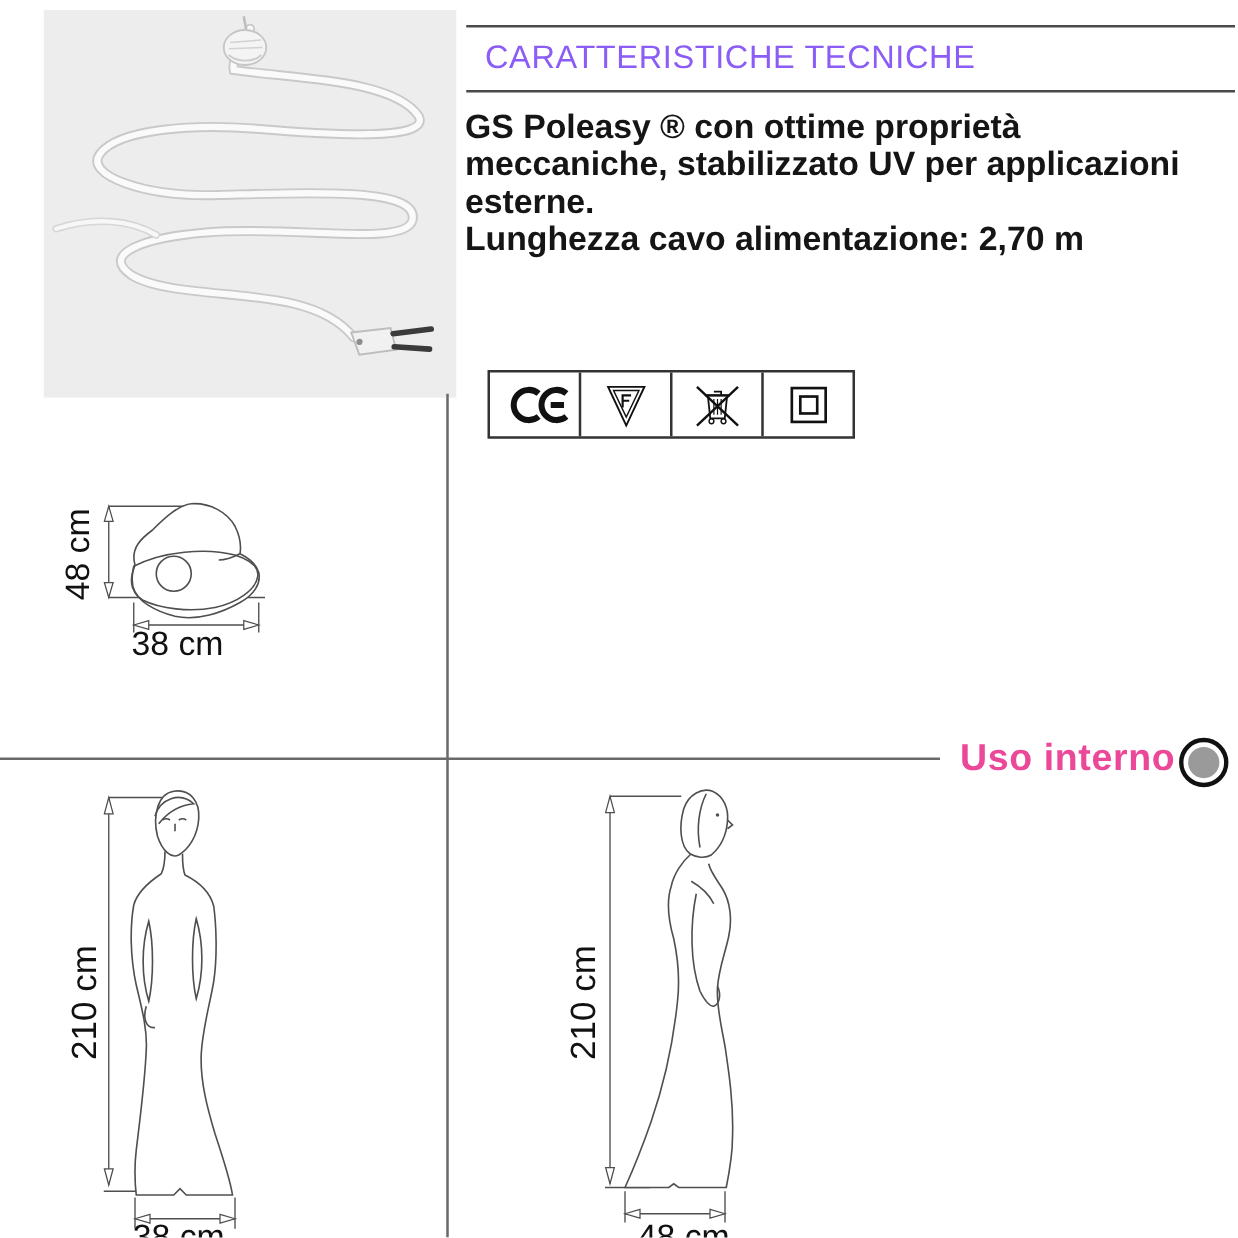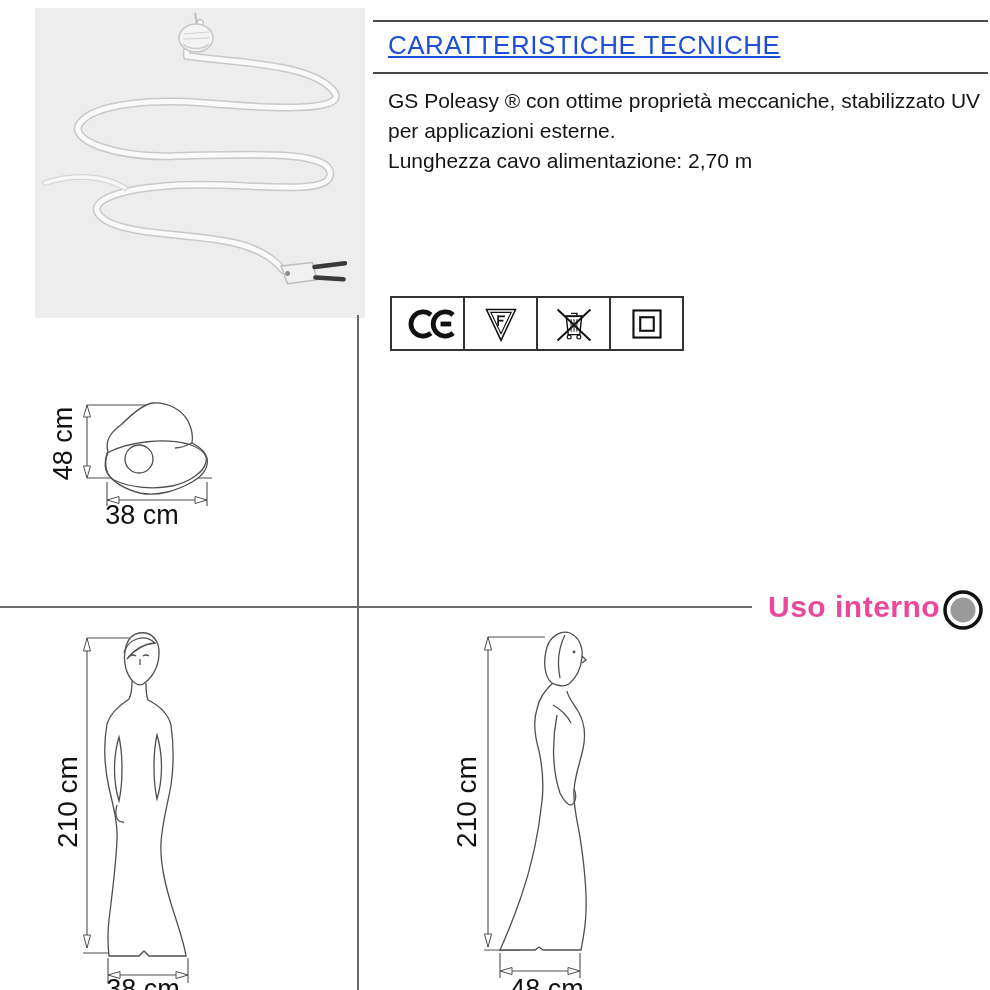--- a/index.html
+++ b/index.html
@@ -11,22 +11,22 @@
   }
   .abs{position:absolute;}
 
   
   .photo{left:35px;top:8px;width:330px;height:310px;background:#ededed;}
 
   
   .rule{height:0;border-top:2px solid #4a4a4a;}
   .rule-top{left:373px;top:20px;width:615px;}
   .rule-mid{left:373px;top:72px;width:615px;}
-  .title{left:388px;top:30px;width:590px;font-size:26px;letter-spacing:.5px;color:#1d4ed8;text-decoration:underline;}
-  .spec-text{left:388px;top:86px;width:600px;font-size:21px;line-height:30px;color:#151515;}
+  .title{left:388px;top:30px;width:590px;font-size:26px;letter-spacing:.5px;color:#8b5cf6;}
+  .spec-text{left:372px;top:86px;width:600px;font-size:27px;line-height:30px;color:#151515;font-weight:bold;}
   .spec-text p{margin:0;}
 
   
   .certs{left:390px;top:296px;display:flex;border:2px solid #333;background:#fff;}
   .cert-cell{width:71px;height:51px;display:flex;align-items:center;justify-content:center;border-right:2px solid #333;}
   .cert-cell:last-child{border-right:none;}
 
   
   .vdiv{left:357px;top:315px;width:2px;height:675px;background:#6a6a6a;}
   .hdiv{left:0px;top:606px;width:752px;height:2px;background:#6a6a6a;}

